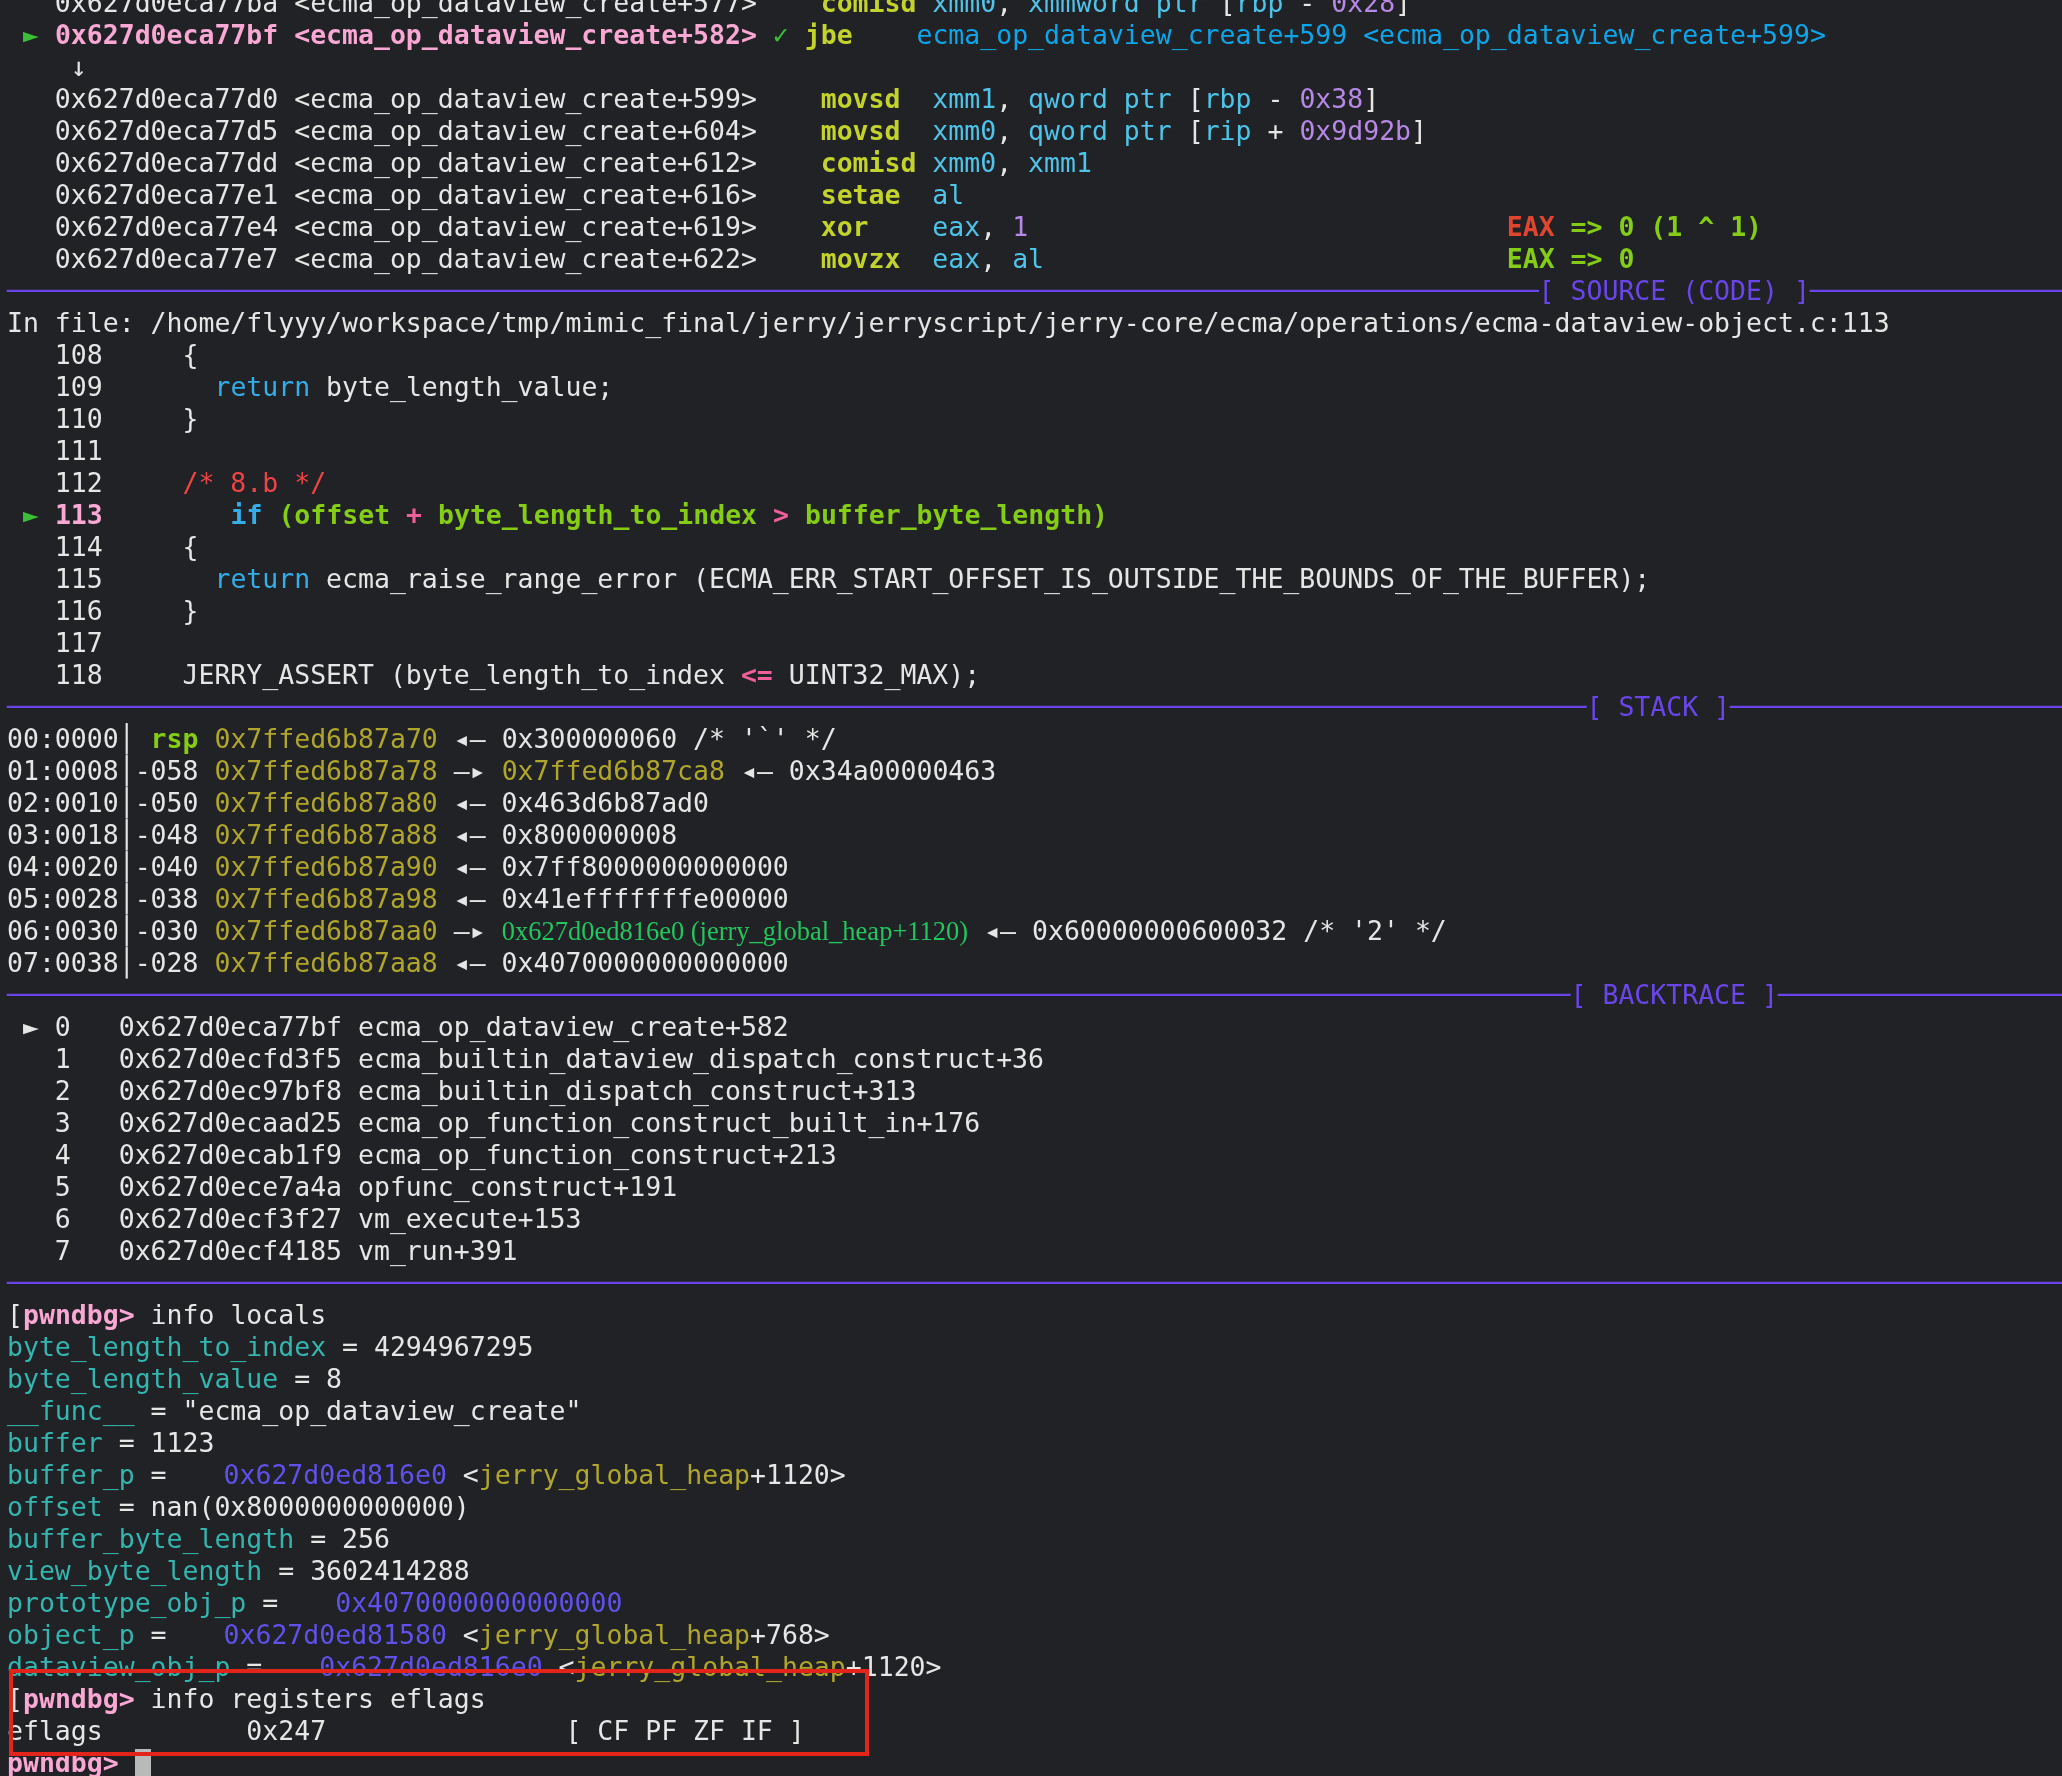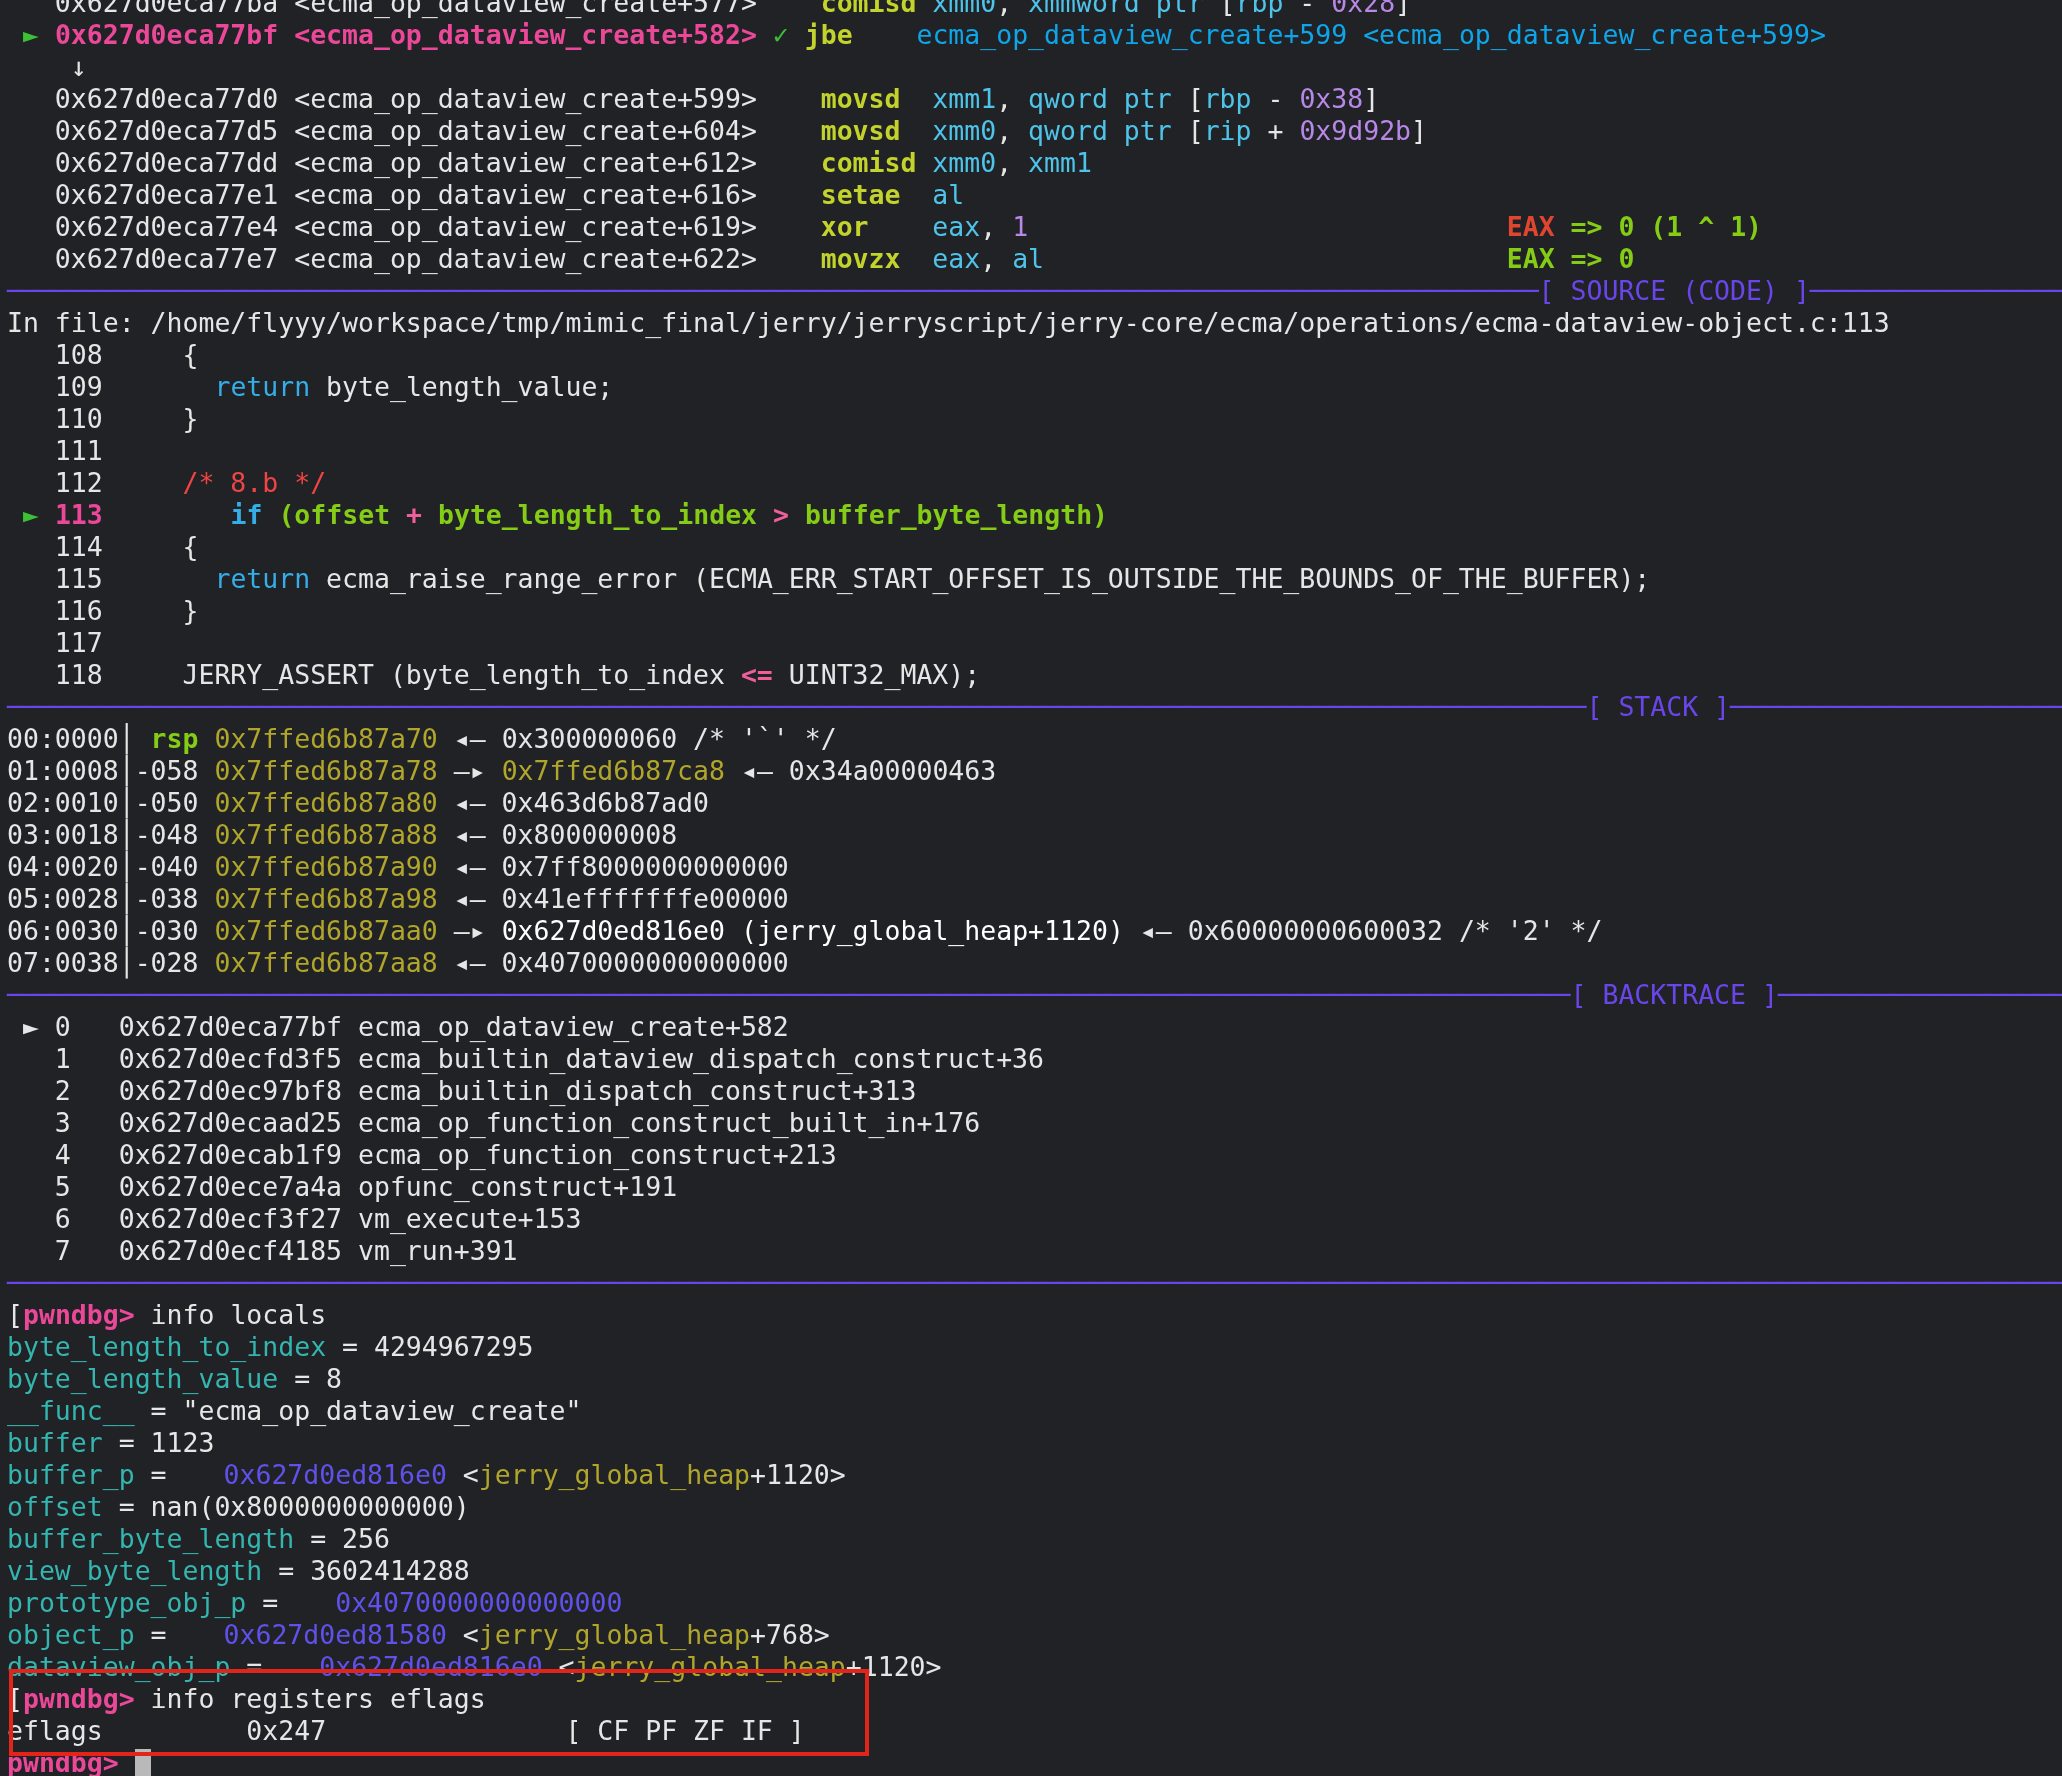--- a/index.html
+++ b/index.html
@@ -8,28 +8,28 @@
     position:absolute;left:7px;top:-13.2px;
     font-family:"DejaVu Sans Mono",monospace;
     font-size:26.5px;line-height:32px;white-space:pre;
     color:#e6e6e6;
   }
   .line{height:32px;}
   
   .c-w  {color:#e6e6e6;}
   .c-wb {color:#84cc16;font-weight:bold;}
   .c-g  {color:#3cc136;}
-  .c-gb {color:#ec4899;font-weight:bold;text-align:right;}
+  .c-gb {color:#f9a8d4;font-weight:bold;text-align:right;}
   .c-y  {color:#c3d32c;font-weight:bold;}
   .c-cy {color:#4fc4ea;}
   .c-pu {color:#b788e6;}
   .c-rd {color:#0ea5e9;}
   .c-rdb{color:#e0452f;font-weight:bold;}
   .c-ol {color:#b0a62c;text-align:right;}
-  .c-mg {color:#ffffff;}
+  .c-mg {color:#22c55e;font-family:Liberation Serif, serif;}
   .c-te {color:#34b5b0;}
   .c-in {color:#5f51ea;margin-left:41px;}
   .c-pk {color:#ef5f9b;font-weight:bold;}
   .c-kw {color:#35aee8;margin-top:12px;}
   .c-kwb{color:#35aee8;font-weight:bold;margin-left:48px;}
   .c-cm {color:#ef4444;}
   .c-sep{color:#6a46ea;}
   .cursor{
     display:inline-block;width:16px;height:27px;background:#b9b9b9;
     vertical-align:middle;margin-bottom:4.4px;

